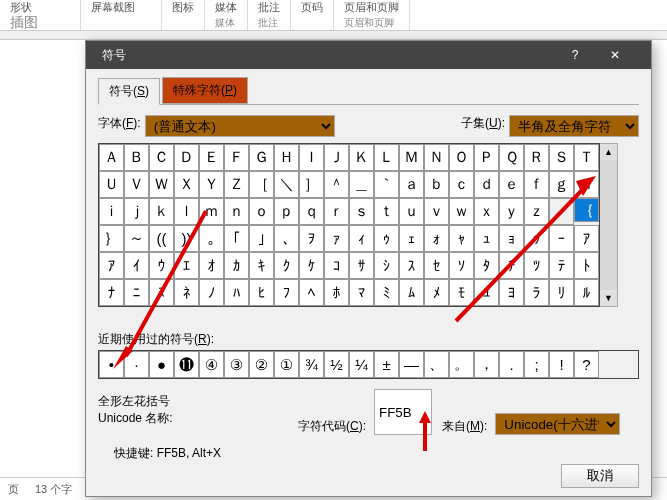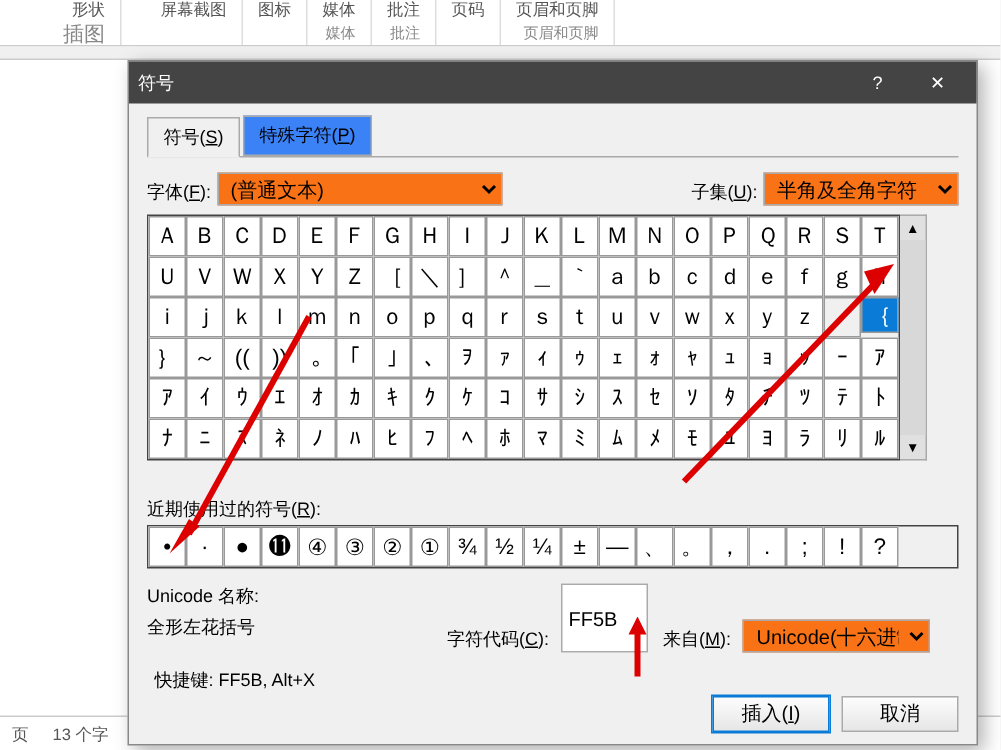--- a/index.html
+++ b/index.html
@@ -1,32 +1,32 @@
 <!DOCTYPE html>
 <html><head>
 <meta charset="utf-8">
 <style>
 body{margin:0;font-family:"Microsoft YaHei",Segoe UI,sans-serif;font-size:12px;background:#fff;overflow:hidden}
 .ribbon{display:flex;height:30px;border-bottom:1px solid #ccc;color:#555}
-.ribbon .grp{padding:0 10px;text-align:right;border-right:1px solid #ddd;font-size:11px;line-height:15px}
+.ribbon .grp{padding:0 10px;text-align:left;border-right:1px solid #ddd;font-size:11px;line-height:15px}
 .ruler{height:8px;background:#f0f0f0;border-bottom:1px solid #ccc}
 .status{position:absolute;bottom:0;left:0;right:0;height:22px;border-top:1px solid #ccc;font-size:11px;color:#555;display:flex;align-items:center}
 .status span{margin:0 8px}
 .dlg{position:absolute;left:85px;top:40px;width:565px;height:455px;background:#f0f0f0;border:1px solid #888;box-shadow:4px 4px 12px rgba(0,0,0,.3)}
-.titlebar{height:28px;background:#444;color:#fff;display:flex;align-items:center;padding:0 6px}
+.titlebar{height:28px;background:#444;color:#fff;display:flex;align-items:center;padding:0 16px}
 .titlebar .t{flex:1;font-size:12px}
 .tbtn{width:40px;height:28px;text-align:center;line-height:28px;color:#fff;cursor:pointer}
 .body{padding:8px 12px}
 .tabs{display:flex;border-bottom:1px solid #aaa;margin-bottom:10px}
-.tab{padding:4px 10px;border:1px solid #aaa;margin-right:2px;background:#3b82f6;cursor:pointer}
+.tab{padding:4px 10px;border:1px solid #aaa;margin-right:2px;background:#c2410c;cursor:pointer}
 .tab.active{background:#f0f0f0;border-bottom:1px solid #f0f0f0;position:relative;top:1px}
 .tab u{text-decoration:underline}
-.row{display:flex;align-items:flex-end;margin:4px 0}
+.row{display:flex;align-items:flex-start;margin:4px 0}
 .lbl{margin-right:4px}
-.sel{height:22px;border:1px solid #aaa;background:#f97316;padding:0 4px}
+.sel{height:22px;border:1px solid #aaa;background:#a16207;padding:0 4px}
 .sel.font{width:190px}
 .sel.subset{width:130px}
 .sel.from{width:125px}
 .grid-wrap{display:flex;margin-top:6px}
 .grid{display:grid;grid-template-columns:repeat(20,25px);grid-template-rows:repeat(6,27px);border:1px solid #444}
 .cell{border:1px solid #999;display:flex;align-items:center;justify-content:center;font-size:15px;font-family:"MS Gothic","Meiryo",sans-serif;cursor:pointer;background:#fff}
 .cell.sel{background:#0a7bd6;color:#fff}
 .scroll{width:17px;background:#e0e0e0;border:1px solid #aaa;border-left:0;display:flex;flex-direction:column}
 .scroll div{height:16px;text-align:center;font-size:9px;line-height:16px}
 .scroll .track{flex:1;background:#d8d8d8}
@@ -226,38 +226,37 @@
         <div class="cell">。</div>
         <div class="cell">，</div>
         <div class="cell">.</div>
         <div class="cell">;</div>
         <div class="cell">!</div>
         <div class="cell">?</div>
       </div>
 
     <div style="margin-top:10px;display:flex">
       <div style="flex:0 0 200px">
+        <div style="margin-top:4px">全形左花括号</div>
         <div>Unicode 名称:</div>
-        <div style="margin-top:4px">全形左花括号</div>
       </div>
       <div style="flex:1;display:flex;align-items:flex-end;gap:4px">
         <span class="lbl"><span>字符代码(</span><u>C</u><span>):</span></span>
         <input class="code-in" value="FF5B" style="">
         <span class="lbl" style="margin-left:6px"><span>来自(</span><u>M</u><span>):</span></span>
         <select class="sel from"><option>Unicode(十六进制)</option></select>
       </div>
     </div>
 
     <div class="row" style="margin-top:10px;gap:6px">
-      <span style="margin-left:5px">快捷键: FF5B, Alt+X</span>
+      <span style="margin-left:16px">快捷键: FF5B, Alt+X</span>
     </div>
   </div>
 
   <div class="foot">
-    <button class="btn def"><span>插入(</span><u>I</u><span>)</span></button>
     <button class="btn">取消</button>
   </div>
 
   <svg class="arrow" style="left:15px;top:160px" width="120" height="170">
       <line x1="105" y1="10" x2="25" y2="155" stroke="#d00" stroke-width="4"></line>
       <polygon points="12,168 32,150 25,145" fill="#d00"></polygon>
     </svg>
   <svg class="arrow" style="left:355px;top:130px" width="170" height="160">
       <line x1="15" y1="150" x2="145" y2="15" stroke="#d00" stroke-width="4"></line>
       <polygon points="155,5 135,10 142,25" fill="#d00"></polygon>

